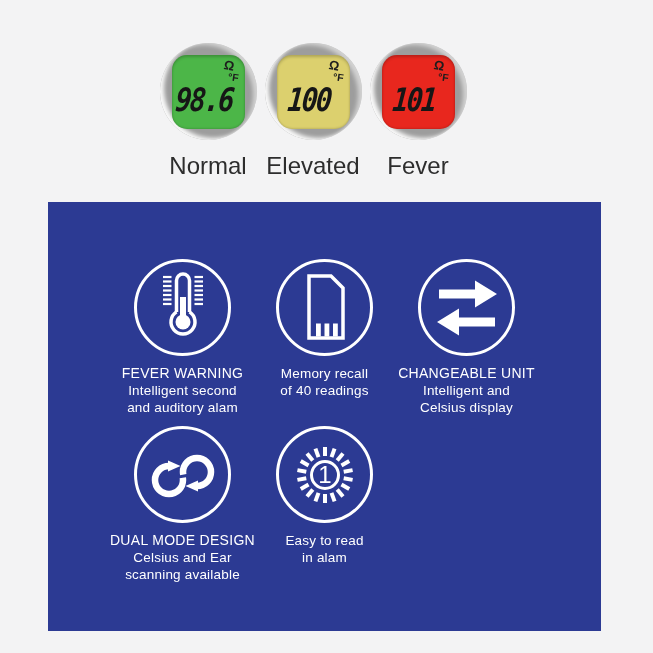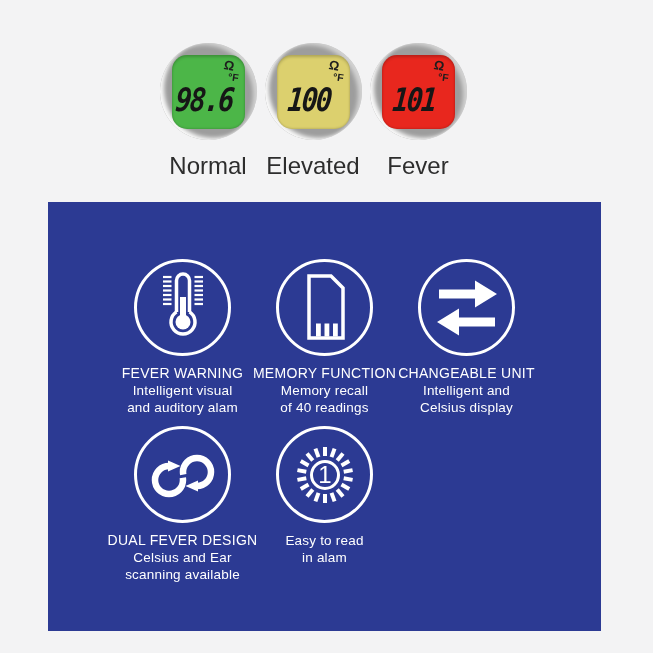--- a/index.html
+++ b/index.html
@@ -129,34 +129,33 @@
                 <line x1="55.5" y1="35.5" x2="64" y2="35.5"></line>
               <line x1="55.5" y1="40" x2="64" y2="40"></line>
             </g>
             <path d="M 37.5,47.9 V 16.5 A 6.5,6.5 0 0 1 50.5,16.5 V 47.9" fill="none" stroke="#fff" stroke-width="3.5"></path>
             <path d="M 37.5,47.9 A 12,12 0 1 0 50.5,47.9" fill="none" stroke="#fff" stroke-width="3.5"></path>
             <rect x="41" y="33" width="6" height="22" fill="#fff"></rect>
             <circle cx="44" cy="58" r="7.5" fill="#fff"></circle>
           </svg>
         </div>
         <div class="f-line f-title">FEVER WARNING</div>
-        <div class="f-line">Intelligent visual</div>
+        <div class="f-line">Intelligent second</div>
         <div class="f-line">and auditory alam</div>
       </div>
 
       <div class="cell">
         <div class="icon-circle">
           <svg width="88" height="88" viewBox="0 0 88 88">
             <path d="M 28,12 H 50 L 62,24 V 74 H 28 Z" fill="none" stroke="#fff" stroke-width="3.5"></path>
             <rect x="35" y="59.5" width="4.8" height="13" fill="#fff"></rect>
             <rect x="43.5" y="59.5" width="4.8" height="13" fill="#fff"></rect>
             <rect x="52" y="59.5" width="4.8" height="13" fill="#fff"></rect>
           </svg>
         </div>
-        <div class="f-line f-title">MEMORY FUNCTION</div>
         <div class="f-line">Memory recall</div>
         <div class="f-line">of 40 readings</div>
       </div>
 
       <div class="cell">
         <div class="icon-circle">
           <svg width="88" height="88" viewBox="0 0 88 88">
             <polygon points="16,25.5 52,25.5 52,16.5 74,30 52,43.5 52,34.5 16,34.5" fill="#fff"></polygon>
             <polygon points="72,53.5 36,53.5 36,44.5 14,58 36,71.5 36,62.5 72,62.5" fill="#fff"></polygon>
           </svg>
@@ -168,21 +167,21 @@
 
       <div class="cell">
         <div class="icon-circle">
           <svg width="88" height="88" viewBox="0 0 88 88">
             <circle cx="30" cy="49" r="14" fill="none" stroke="#fff" stroke-width="6.5" stroke-dasharray="68 17 3"></circle>
             <circle cx="58" cy="41" r="14" fill="none" stroke="#fff" stroke-width="6.5" stroke-dasharray="24 17 47"></circle>
             <polygon points="29,29.5 29,40.5 41.5,35" fill="#fff"></polygon>
             <polygon points="59,49.5 59,60.5 46.5,55" fill="#fff"></polygon>
           </svg>
         </div>
-        <div class="f-line f-title">DUAL FEVER DESIGN</div>
+        <div class="f-line f-title">DUAL MODE DESIGN</div>
         <div class="f-line">Celsius and Ear</div>
         <div class="f-line">scanning available</div>
       </div>
 
 
       <div class="cell">
         <div class="icon-circle">
           <svg width="88" height="88" viewBox="0 0 88 88">
             <g stroke="#fff" stroke-width="4">
               <line x1="44" y1="16" x2="44" y2="25"></line>

